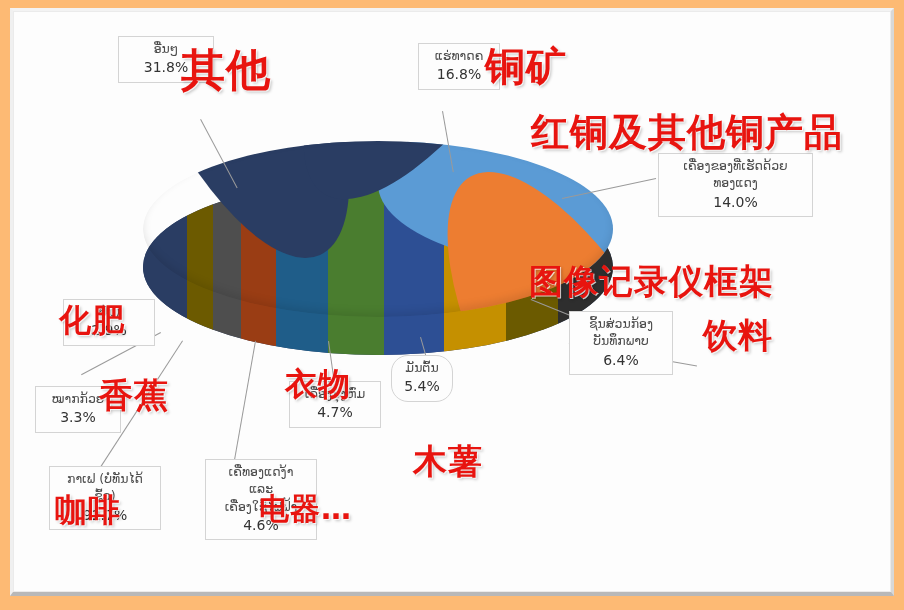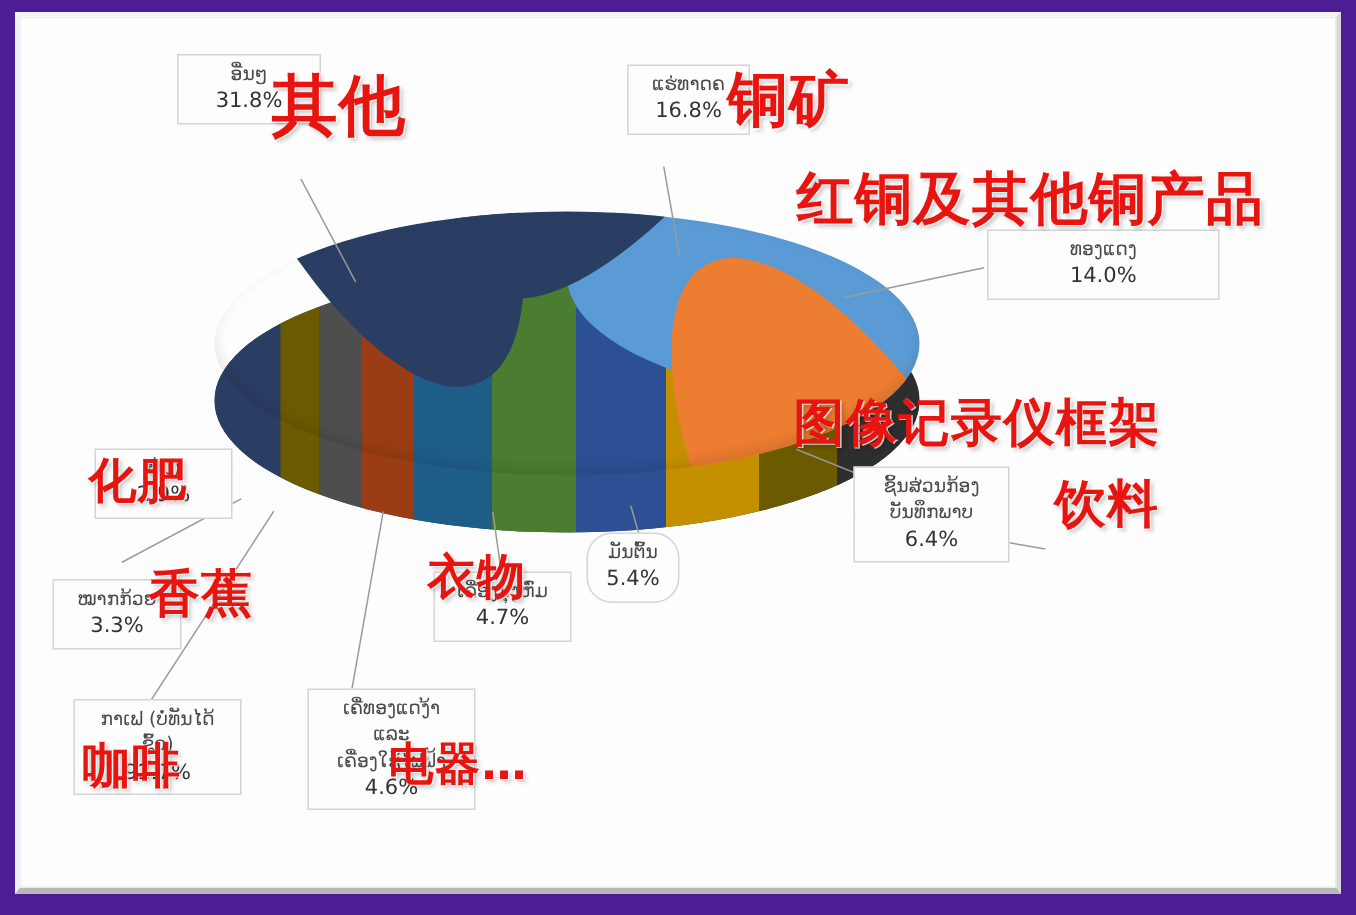--- a/index.html
+++ b/index.html
@@ -9,21 +9,21 @@
     height: 610px;
     overflow: hidden;
     background: #ffffff;
     font-family: "DejaVu Sans", "Liberation Sans", sans-serif;
   }
 
   #frame {
     position: relative;
     width: 904px;
     height: 610px;
-    background: #4c1d95;
+    background: #fdba74;
     padding: 8px 10px 14px 10px;
   }
 
   
   #slide {
     position: relative;
     width: 884px;
     height: 588px;
     background: #fdfdfd;
     border-top: 3px solid #f3f3f3;
@@ -205,20 +205,21 @@
     <span class="lao">ອື່ນໆ</span>
     <span class="pct">31.8%</span>
   </div>
 
   <div class="callout" style="left:405px; top:32px; min-width:82px;">
     <span class="lao">ແຮ່ທາດຄ</span>
     <span class="pct">16.8%</span>
   </div>
 
   <div class="callout" style="left:645px; top:142px; min-width:155px;">
+    <span class="lao">ເຄື່ອງຂອງທີ່ເຮັດດ້ວຍ</span>
     <span class="lao">ທອງແດງ</span>
     <span class="pct">14.0%</span>
   </div>
 
   <div class="callout" style="left:556px; top:300px; min-width:104px;">
     <span class="lao">ຊິ້ນສ່ວນກ້ອງ</span>
     <span class="lao">ບັນທຶກພາບ</span>
     <span class="pct">6.4%</span>
   </div>
 
@@ -254,20 +255,21 @@
   <div class="callout" style="left:50px; top:288px; min-width:92px;">
     <span class="lao">ຝຸ່ນ)</span>
     <span class="pct">2.9%</span>
   </div>
 
   <div class="cn" style="left:168px; top:30px;  font-size:44px;">其他</div>
   <div class="cn" style="left:472px; top:28px;  font-size:40px;">铜矿</div>
   <div class="cn" style="left:518px; top:96px;  font-size:38px;">红铜及其他铜产品</div>
   <div class="cn" style="left:516px; top:248px; font-size:34px;">图像记录仪框架</div>
   <div class="cn" style="left:690px; top:302px; font-size:34px;">饮料</div>
+  <div class="cn" style="left:400px; top:428px; font-size:34px;">木薯</div>
   <div class="cn" style="left:272px; top:352px; font-size:32px;">衣物</div>
   <div class="cn" style="left:246px; top:478px; font-size:30px;">电器…</div>
   <div class="cn" style="left:86px;  top:362px; font-size:34px;">香蕉</div>
   <div class="cn" style="left:42px;  top:478px; font-size:32px;">咖啡</div>
   <div class="cn" style="left:46px;  top:288px; font-size:32px;">化肥</div>
 
  </div>
 </div>
 
 </body></html>

